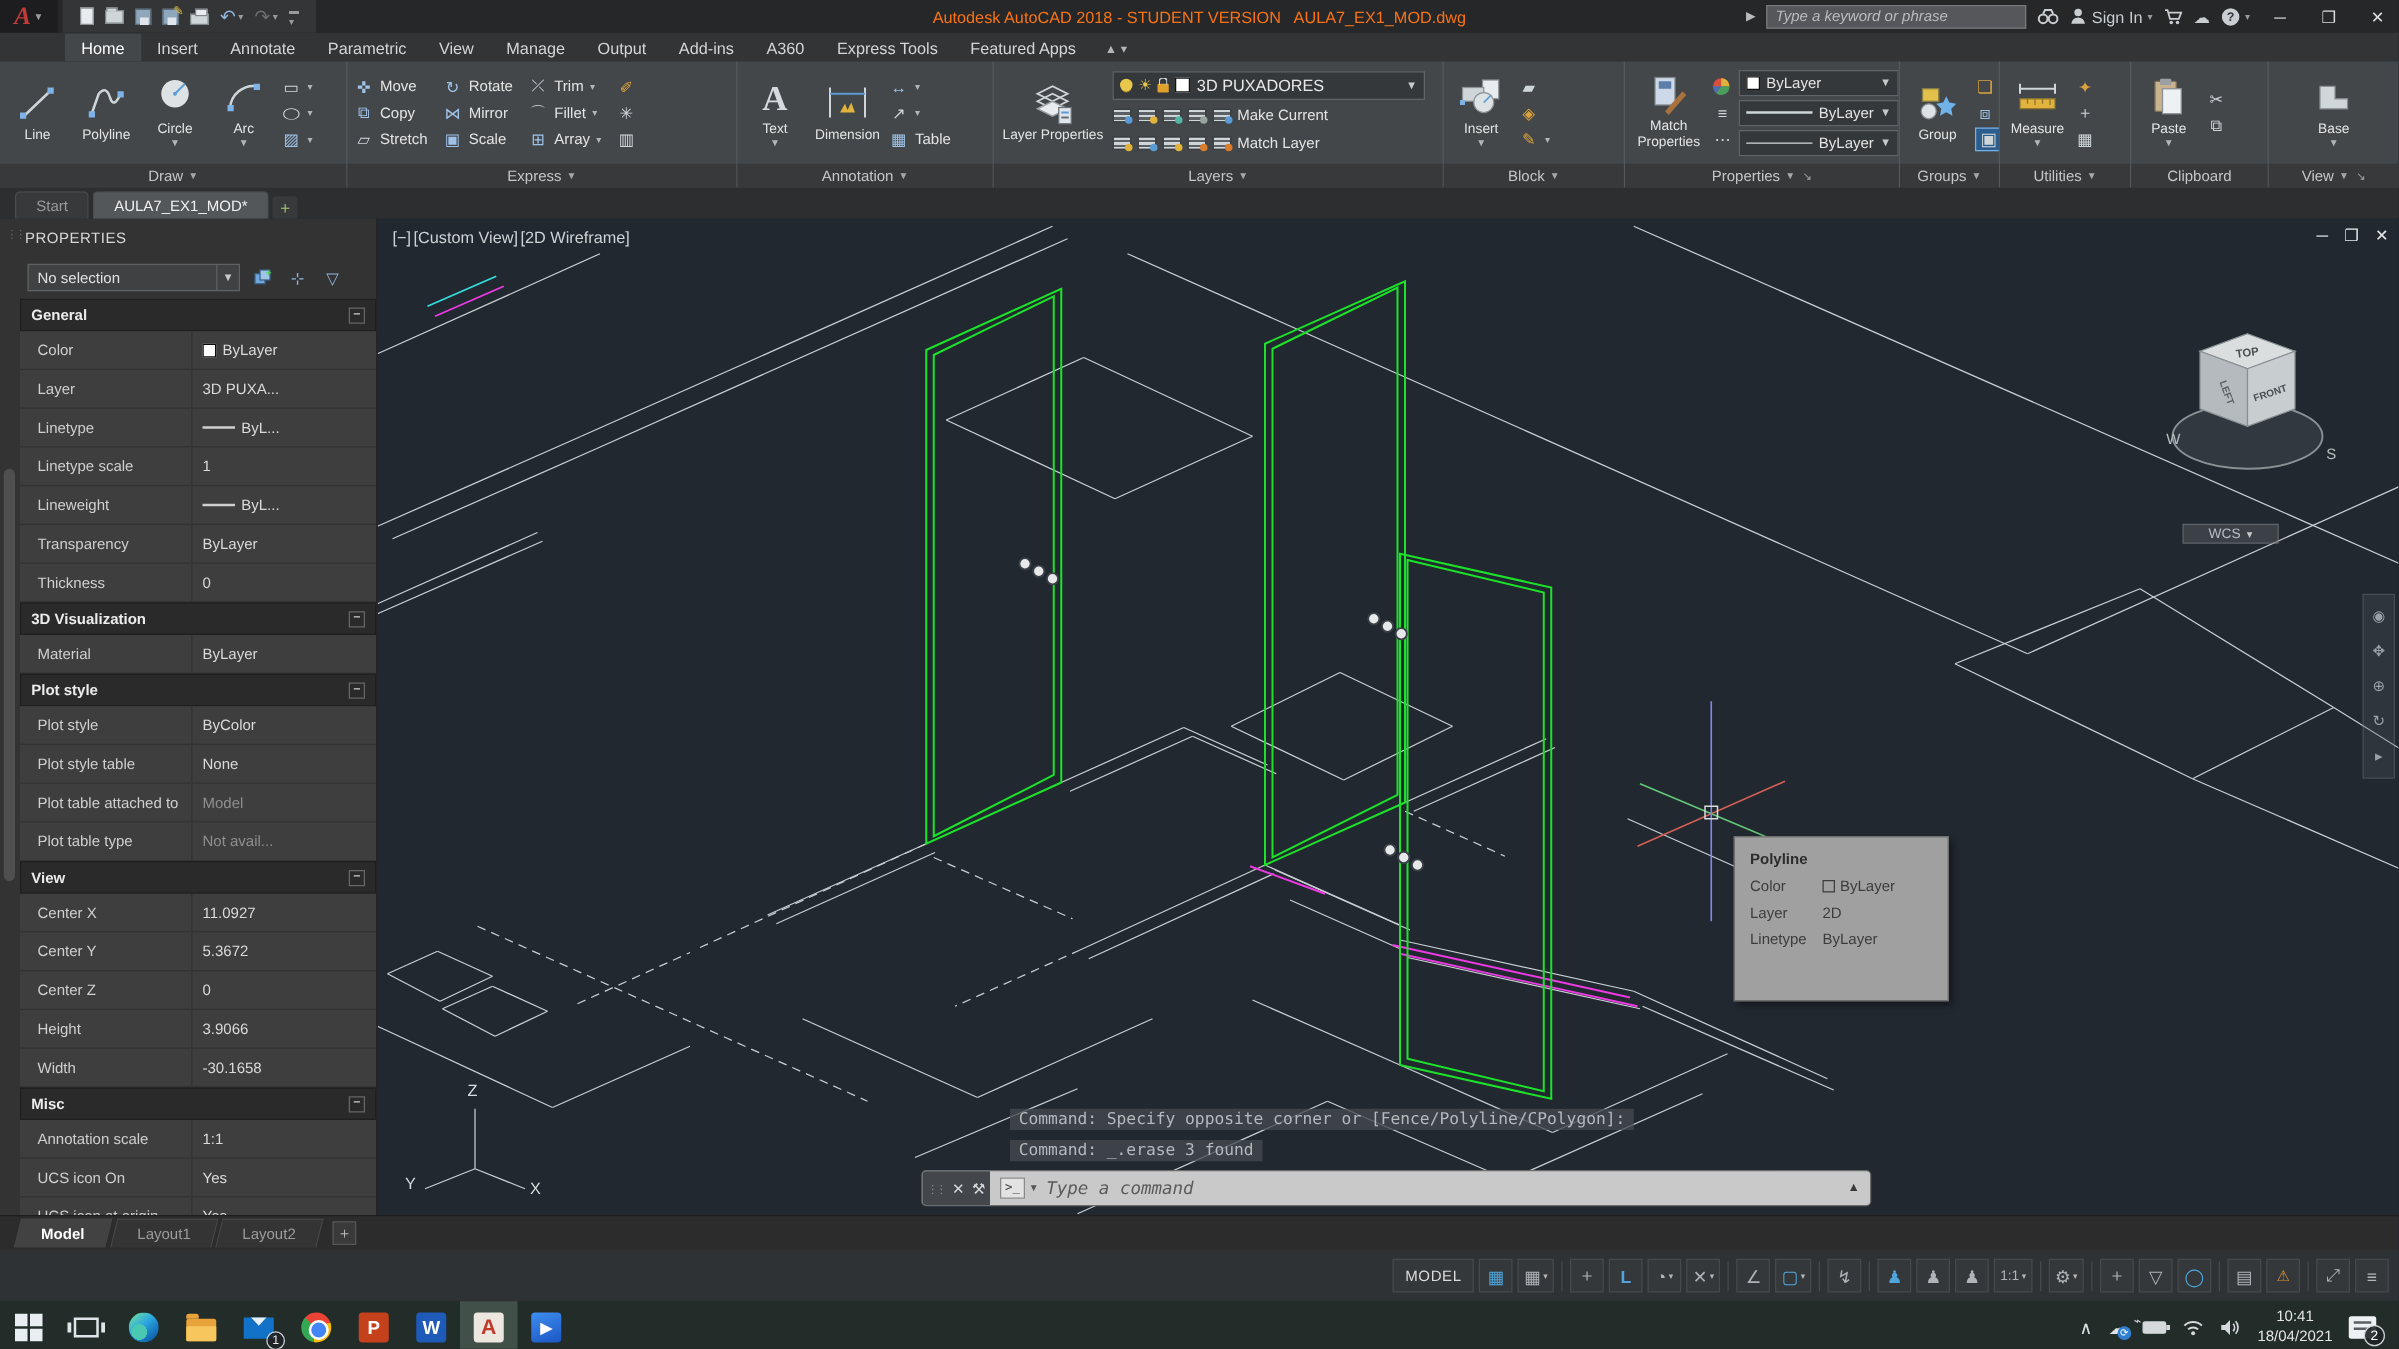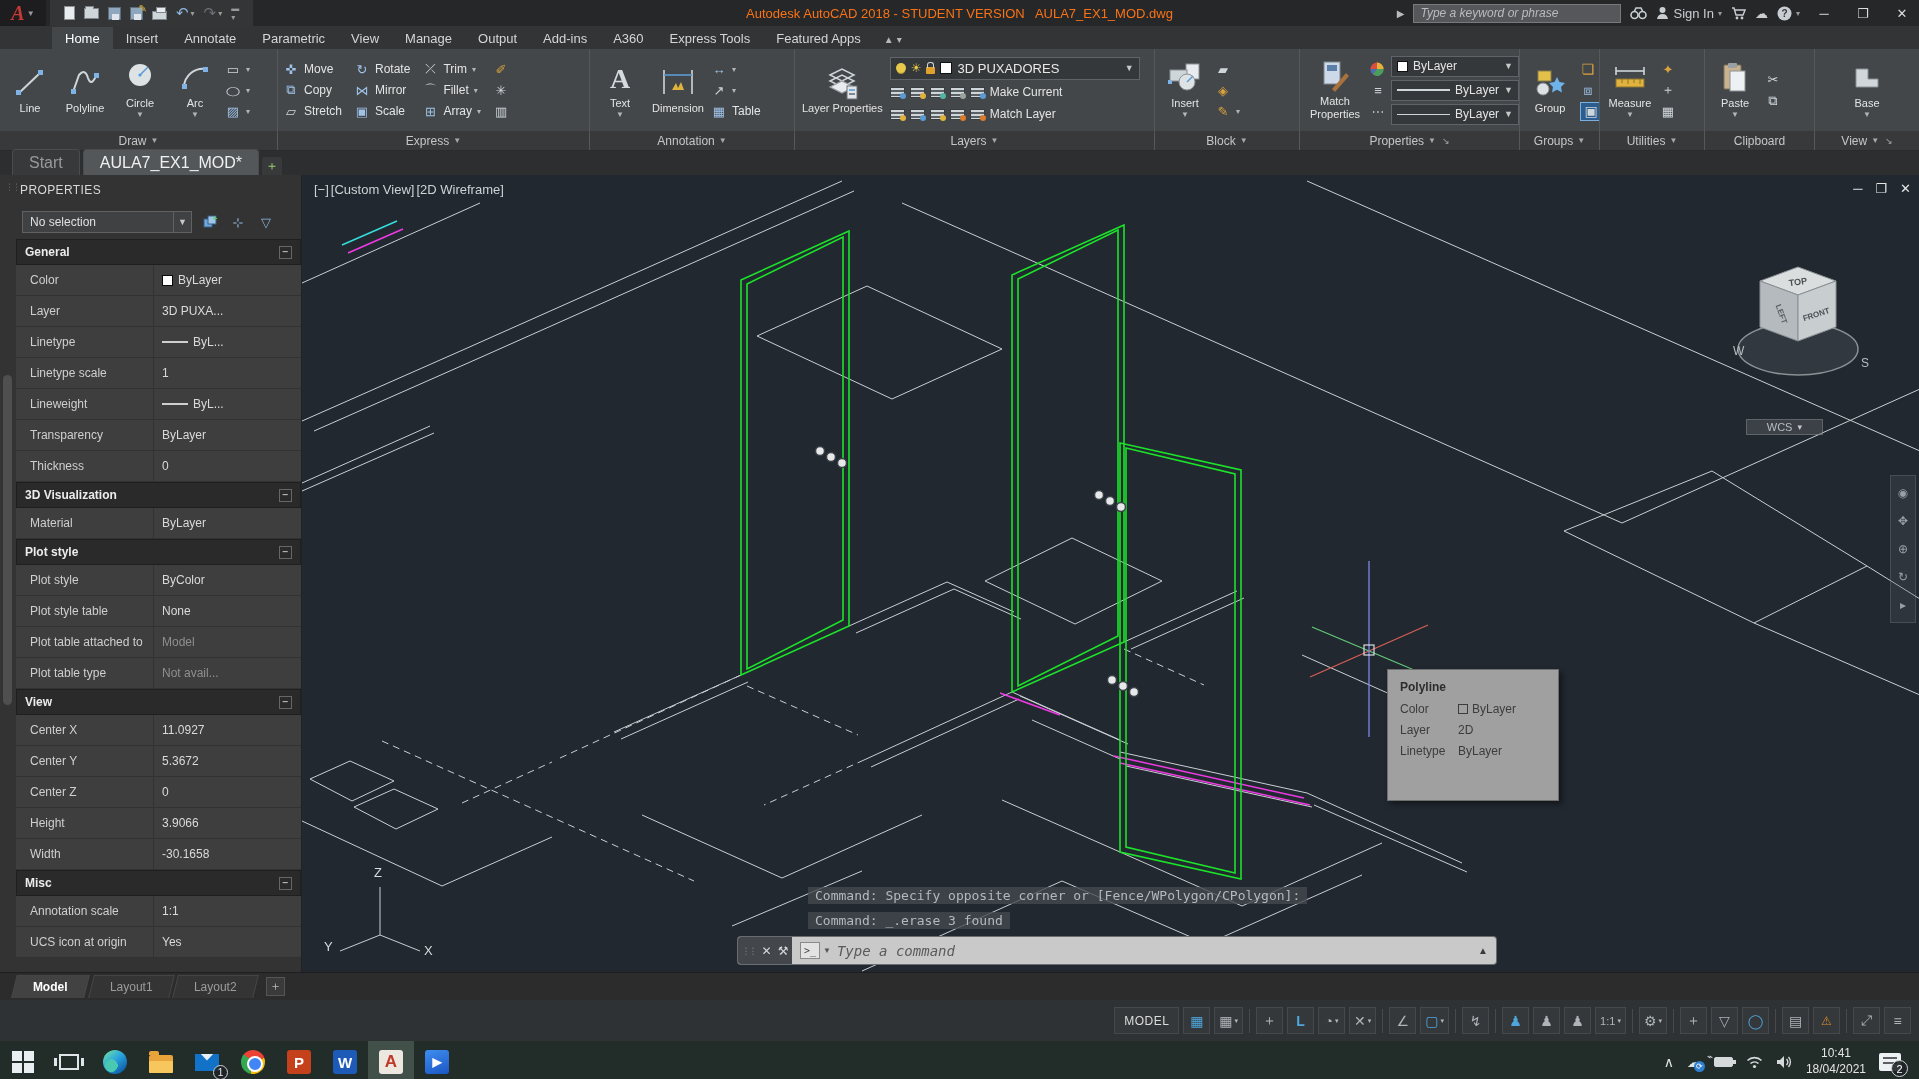--- a/index.html
+++ b/index.html
@@ -60,21 +60,21 @@
   .lock::before{content:"";position:absolute;top:-5px;left:1px;width:5px;height:5px;border:1.5px solid #cfd6da;border-bottom:none;border-radius:3px 3px 0 0}
   .swatch{width:12px;height:12px;background:#fff;border:1px solid #111}
   .combo-caret{margin-left:auto;font-size:9px;color:#c8c8c8}
   .prop-combo{width:128px;height:21px;background:#35383b;border:1px solid #606468;display:flex;align-items:center;gap:5px;padding:0 5px;font-size:12px;color:#e4e4e4}
   .lw-line{flex:1;height:2px;background:#cfd6da}
   .lt-line{flex:1;height:1px;background:#cfd6da}
   .active-blue{background:#2c5d8f !important;border:1px solid #7ab0e0 !important}
   .groupcol .mi{font-size:14px}
   
   #file-tabs{height:24px;background:#2c2e30;display:flex;align-items:flex-end;padding-left:12px;gap:3px}
-  .ftab{padding:4px 16px 3px;font-size:16px;color:#9a9a9a;background:#37393b;border-radius:4px 4px 0 0;border:1px solid #4a4c4e;border-bottom:none}
+  .ftab{padding:4px 16px 3px;font-size:12px;color:#9a9a9a;background:#37393b;border-radius:4px 4px 0 0;border:1px solid #4a4c4e;border-bottom:none}
   .ftab.active{background:#53575a;color:#f0f0f0}
   .ftab-plus{width:20px;height:18px;background:#37393b;border-radius:3px 3px 0 0;color:#9ecf6a;display:flex;align-items:center;justify-content:center;font-size:13px}
   
   #main{display:flex;height:797px}
   
   #palette{width:302px;background:#333333;display:flex;flex-direction:column;position:relative;border-right:1px solid #222}
   .pal-title{height:30px;display:flex;align-items:center;padding-left:20px;font-size:12px;color:#d8d8d8;letter-spacing:.4px;position:relative}
   .pal-title::before{content:"⋮⋮";position:absolute;left:5px;top:7px;color:#6a6a6a;font-size:9px;letter-spacing:-2px}
   .pal-toolbar{height:34px;display:flex;align-items:center;gap:8px;padding:0 8px 0 22px}
   .pal-combo{width:170px;height:22px;background:#3f4143;border:1px solid #5f6163;display:flex;align-items:center;padding-left:7px;font-size:12px;color:#e0e0e0}
@@ -815,20 +815,26 @@
           </div>
         </div>
         <div class="sec-h">
           <span>Misc</span>
           <span class="collapse">−</span>
         </div>
         <div class="prow">
           <div class="lbl">Annotation scale</div>
           <div class="val">
             <span>1:1</span>
+          </div>
+        </div>
+        <div class="prow">
+          <div class="lbl">UCS icon On</div>
+          <div class="val">
+            <span>Yes</span>
           </div>
         </div>
         <div class="prow">
           <div class="lbl">UCS icon at origin</div>
           <div class="val">
             <span>Yes</span>
           </div>
         </div>
       </div>
     <div id="pal-scroll"></div>
@@ -979,21 +985,21 @@
       <div class="tt-row">
           <span class="l">Layer</span>
         <span class="v">2D</span>
         </div>
       <div class="tt-row">
           <span class="l">Linetype</span>
         <span class="v">ByLayer</span>
         </div>
     </div>
 
-    <div class="cmd-hist" style="top:712px">Command: Specify opposite corner or [Fence/WPolygon/CPolygon]:</div>
+    <div class="cmd-hist" style="top:712px">Command: Specify opposite corner or [Fence/Polyline/CPolygon]:</div>
     <div class="cmd-hist" style="top:737px">Command: _.erase 3 found</div>
     <div id="cmd-bar">
       <div id="cmd-grip">
         <span>✕</span>
         <span>⚒</span>
       </div>
       <div id="cmd-prompt">
         <span class="pbox">&gt;_</span>
         <span class="pcaret">▼</span>
       </div>

